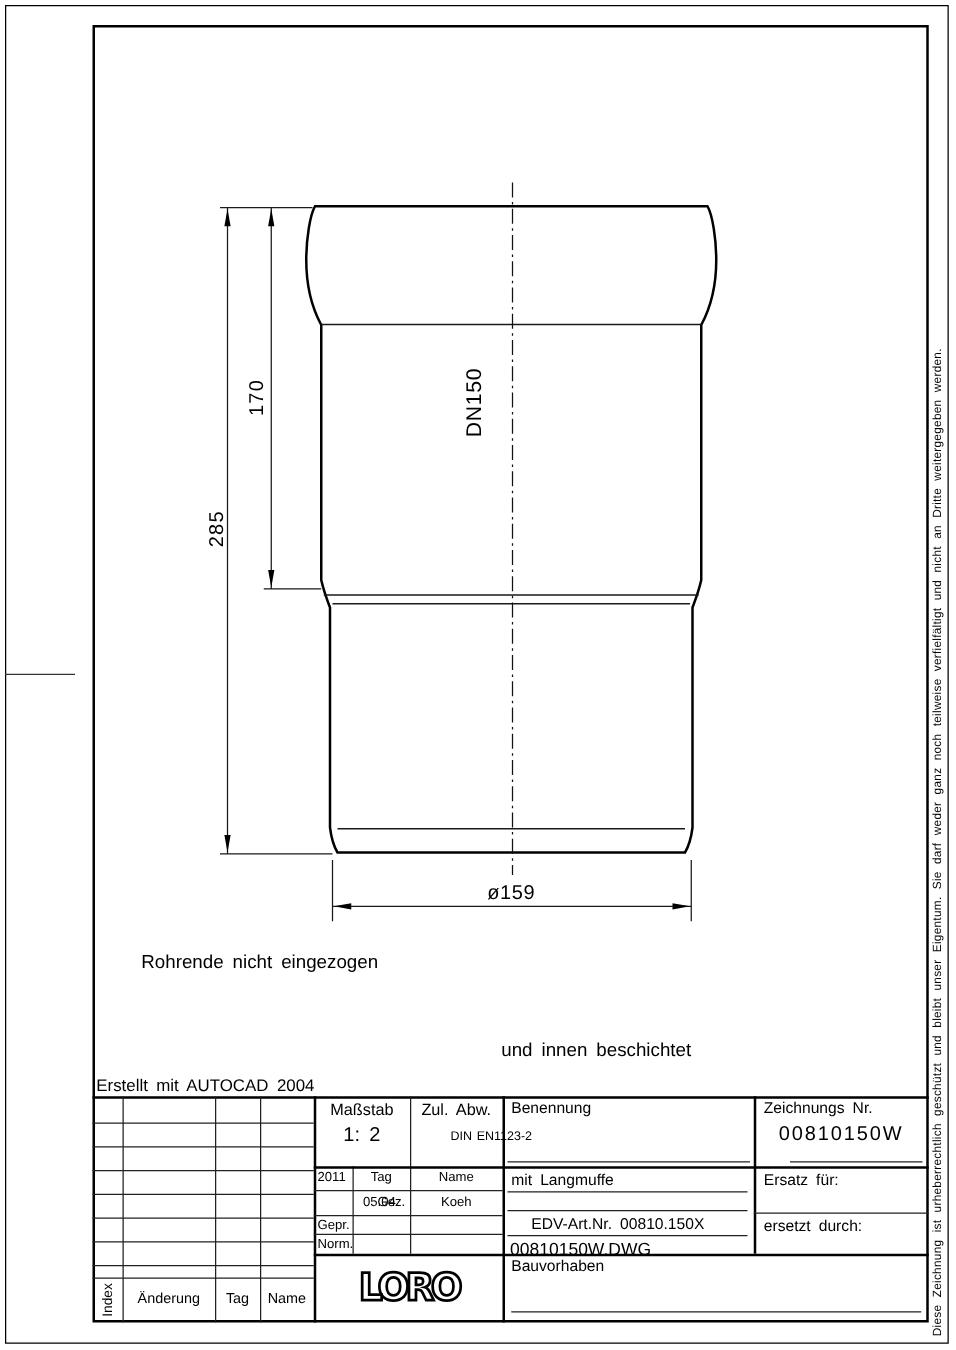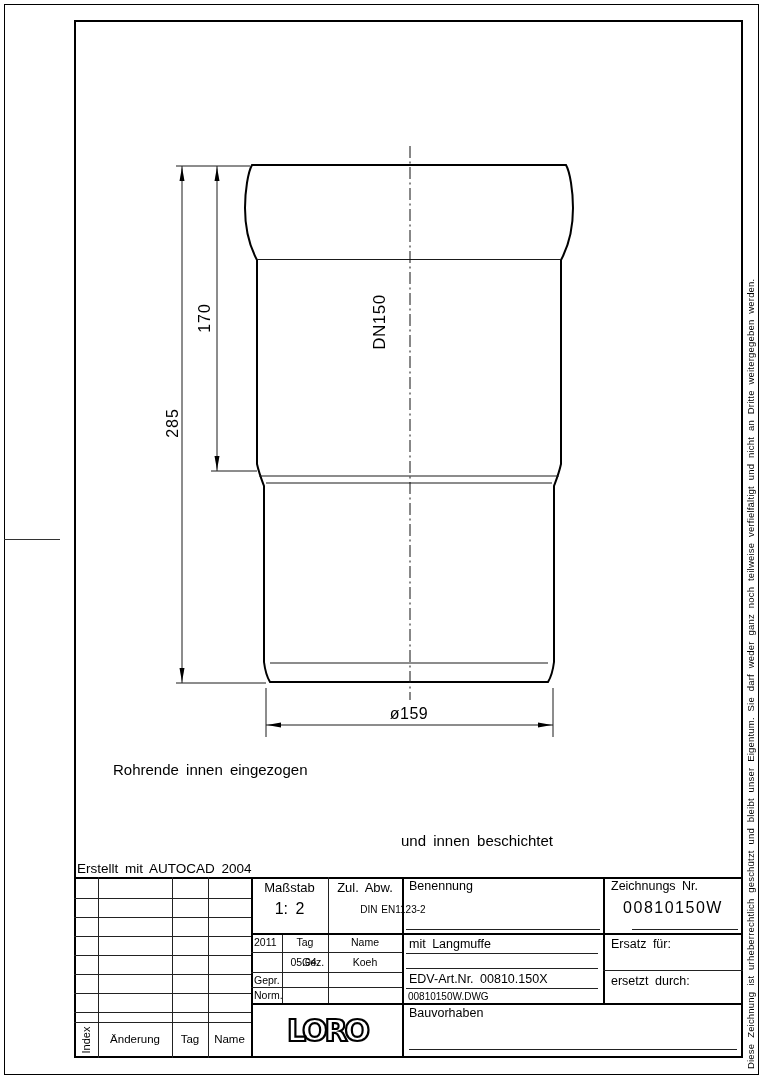--- a/index.html
+++ b/index.html
@@ -55,21 +55,21 @@
     <polygon points="217,470 214.5,456 219.5,456" fill="#000"></polygon>
     <polygon points="267,725 281,722.5 281,727.5" fill="#000"></polygon>
     <polygon points="552,725 538,722.5 538,727.5" fill="#000"></polygon>
 
     <text x="173" y="428" transform="rotate(-90 173 423)" text-anchor="middle" font-size="16" letter-spacing="1">285</text>
     <text x="205" y="323" transform="rotate(-90 205 318)" text-anchor="middle" font-size="16" letter-spacing="1">170</text>
     <text x="379" y="328" transform="rotate(-90 379 322)" text-anchor="middle" font-size="17" letter-spacing="0.5">DN150</text>
     <text x="409" y="719" text-anchor="middle" font-size="16" letter-spacing="0.5">ø159</text>
   </svg>
 
-  <div class="txt" style="left:113px;top:761px;font-size:15px;">Rohrende innen eingezogen</div>
+  <div class="txt" style="left:113px;top:761px;font-size:15px;">Rohrende nicht eingezogen</div>
   <div class="txt" style="left:401px;top:832px;font-size:15px;">und innen beschichtet</div>
   <div class="txt" style="left:77px;top:861px;font-size:13.5px;">Erstellt mit AUTOCAD 2004</div>
 
   <div class="hl2" style="left:74px;top:877px;width:669px;"></div>
   <div class="vl2" style="left:251px;top:877px;height:181px;"></div>
   <div class="vl2" style="left:402px;top:877px;height:181px;"></div>
   <div class="vl2" style="left:603px;top:877px;height:126px;"></div>
   <div class="vl" style="left:328px;top:877px;height:126px;"></div>
   <div class="vl" style="left:282px;top:933px;height:70px;"></div>
   <div class="hl2" style="left:251px;top:933px;width:492px;"></div>
@@ -110,22 +110,22 @@
   <div class="txt" style="left:254px;top:936px;font-size:10.5px;">2011</div>
   <div class="txt ctr" style="left:282px;width:46px;top:936px;font-size:10.5px;">Tag</div>
   <div class="txt ctr" style="left:328px;width:74px;top:936px;font-size:10.5px;">Name</div>
   <div class="txt" style="left:254px;top:956px;font-size:10.5px;padding-left:48px;">Gez.</div>
   <div class="txt ctr" style="left:282px;width:46px;top:956px;font-size:10.5px;">05.04.</div>
   <div class="txt ctr" style="left:328px;width:74px;top:956px;font-size:10.5px;">Koeh</div>
   <div class="txt" style="left:254px;top:974px;font-size:10.5px;">Gepr.</div>
   <div class="txt" style="left:254px;top:989px;font-size:10.5px;">Norm.</div>
 
   <div class="txt" style="left:409px;top:937px;font-size:12.5px;">mit Langmuffe</div>
-  <div class="txt" style="left:409px;top:972px;font-size:12.5px;">EDV-Art.Nr. 00810.150X</div>
-  <div class="txt" style="left:408px;top:991px;font-size:10px;word-spacing:1px;">00810150W.DWG</div>
+  <div class="txt" style="left:425px;top:972px;font-size:12.5px;">EDV-Art.Nr. 00810.150X</div>
+  <div class="txt" style="left:408px;top:991px;font-size:14px;word-spacing:1px;">00810150W.DWG</div>
   <div class="txt" style="left:611px;top:937px;font-size:12.5px;">Ersatz für:</div>
   <div class="txt" style="left:611px;top:974px;font-size:12.5px;">ersetzt durch:</div>
   <div class="txt" style="left:409px;top:1006px;font-size:12.5px;">Bauvorhaben</div>
 
   <div id="loro">LORO</div>
 
   <div id="index-cell">
     <span class="rot" style="font-size:11px;">Index</span>
   </div>
   <div class="txt ctr" style="left:98px;width:74px;top:1033px;font-size:11.5px;">Änderung</div>

